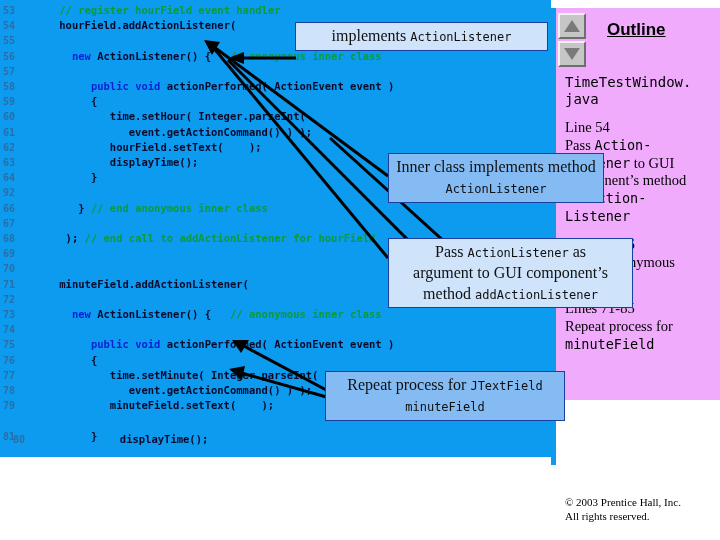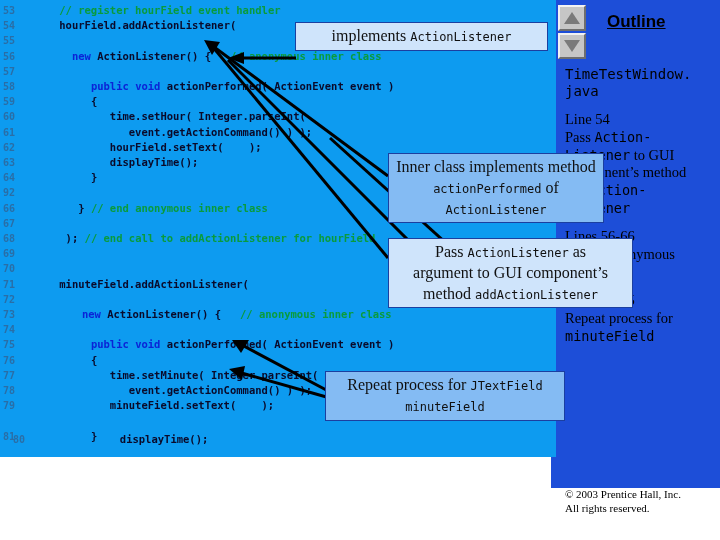--- a/index.html
+++ b/index.html
@@ -81,24 +81,24 @@
     left: 0; top: 0;
     width: 551px; height: 457px;
     z-index: 30;
     pointer-events: none;
   }
 
   
   #outline-panel {
     position: absolute;
     left: 551px;
-    top: 0;
+    top: 8px;
     width: 169px;
-    height: 488px;
-    background: #1d4ed8;
+    height: 392px;
+    background: #f0abfc;
   }
   #panel-edge-strip {
     position: absolute;
     left: 0; top: 0;
     width: 5px; height: 457px;
     background: #0d9bf0;
   }
   .nav-btn {
     position: absolute;
     width: 28px;
@@ -191,21 +191,21 @@
       <div class="code-line" style="top: 155px;"><span class="ln">63</span><span class="src" style="left: 109.84px;"><span class="c-plain">displayTime();</span></span></div>
       <div class="code-line" style="top: 170.2px;"><span class="ln">64</span><span class="src" style="left: 90.88px;"><span class="c-plain">}</span></span></div>
       <div class="code-line" style="top: 185.4px;"><span class="ln">92</span><span class="src" style="left: 34px;"></span></div>
       <div class="code-line" style="top: 200.6px;"><span class="ln">66</span><span class="src" style="left: 78.24px;"><span class="c-plain">} </span><span class="c-comment">// end anonymous inner class</span></span></div>
       <div class="code-line" style="top: 215.8px;"><span class="ln">67</span><span class="src" style="left: 34px;"></span></div>
       <div class="code-line" style="top: 231px;"><span class="ln">68</span><span class="src" style="left: 65.6px;"><span class="c-plain">); </span><span class="c-comment">// end call to addActionListener for hourField</span></span></div>
       <div class="code-line" style="top: 246.2px;"><span class="ln">69</span><span class="src" style="left: 34px;"></span></div>
       <div class="code-line" style="top: 261.4px;"><span class="ln">70</span></div>
       <div class="code-line" style="top: 276.6px;"><span class="ln">71</span><span class="src" style="left: 59.28px;"><span class="c-plain">minuteField.addActionListener(</span></span></div>
       <div class="code-line" style="top: 291.8px;"><span class="ln">72</span><span class="src" style="left: 34px;"></span></div>
-      <div class="code-line" style="top: 307px;"><span class="ln">73</span><span class="src" style="left: 71.92px; margin-left: 10px;"><span class="c-kw">new </span><span class="c-plain">ActionListener() {   </span><span class="c-comment">// anonymous inner class</span></span></div>
+      <div class="code-line" style="top: 307px;"><span class="ln">73</span><span class="src" style="left: 71.92px;"><span class="c-kw">new </span><span class="c-plain">ActionListener() {   </span><span class="c-comment">// anonymous inner class</span></span></div>
       <div class="code-line" style="top: 322.2px;"><span class="ln">74</span><span class="src" style="left: 34px;"></span></div>
       <div class="code-line" style="top: 337.4px;"><span class="ln">75</span><span class="src" style="left: 90.88px;"><span class="c-kw">public void </span><span class="c-plain">actionPerformed( ActionEvent event )</span></span></div>
       <div class="code-line" style="top: 352.6px;"><span class="ln">76</span><span class="src" style="left: 90.88px;"><span class="c-plain">{</span></span></div>
       <div class="code-line" style="top: 367.8px;"><span class="ln">77</span><span class="src" style="left: 109.84px;"><span class="c-plain">time.setMinute( Integer.parseInt(</span></span></div>
       <div class="code-line" style="top: 383px;"><span class="ln">78</span><span class="src" style="left: 128.8px;"><span class="c-plain">event.getActionCommand() ) );</span></span></div>
       <div class="code-line" style="top: 398.2px;"><span class="ln">79</span><span class="src" style="left: 109.84px;"><span class="c-plain">minuteField.setText(    );</span></span></div>
       <div class="code-line" style="top: 432px; margin-left: 10px;"><span class="ln">80</span><span class="src" style="left: 109.84px;"><span class="c-plain">displayTime();</span></span></div>
       <div class="code-line" style="top: 428.6px;"><span class="ln">81</span><span class="src" style="left: 90.88px;"><span class="c-plain">}</span></span></div>
     </div>
 
@@ -230,21 +230,20 @@
 
   <div class="callout co-pale" id="callout-0" style="left:295px; top:22px; width:253px;">
       <div><span>implements </span><span class="mono">ActionListener</span></div>
     </div>
 
 </div>
 
 <div id="callout-overlay" style="position: absolute; left: 0px; top: 0px; width: 720px; height: 540px; pointer-events: none; z-index: 60; padding-left: 8px;">
     <div class="callout co-mid" id="callout-1" style="left: 388px; top: 153px; width: 216px; z-index: 60;">
       <div><span>Inner class implements method</span></div>
-      <div><span class="mono">actionPerformed</span><span> of</span></div>
       <div><span class="mono">ActionListener</span></div>
     </div>
     <div class="callout co-pale" id="callout-2" style="left: 388px; top: 238px; width: 245px; z-index: 60;">
       <div><span>Pass </span><span class="mono">ActionListener</span><span> as</span></div>
       <div><span>argument to GUI component’s</span></div>
       <div><span>method </span><span class="mono">addActionListener</span></div>
     </div>
     <div class="callout co-mid" id="callout-3" style="left: 325px; top: 371px; width: 240px; z-index: 60;">
       <div><span>Repeat process for </span><span class="mono">JTextField</span></div>
       <div><span class="mono">minuteField</span></div>

